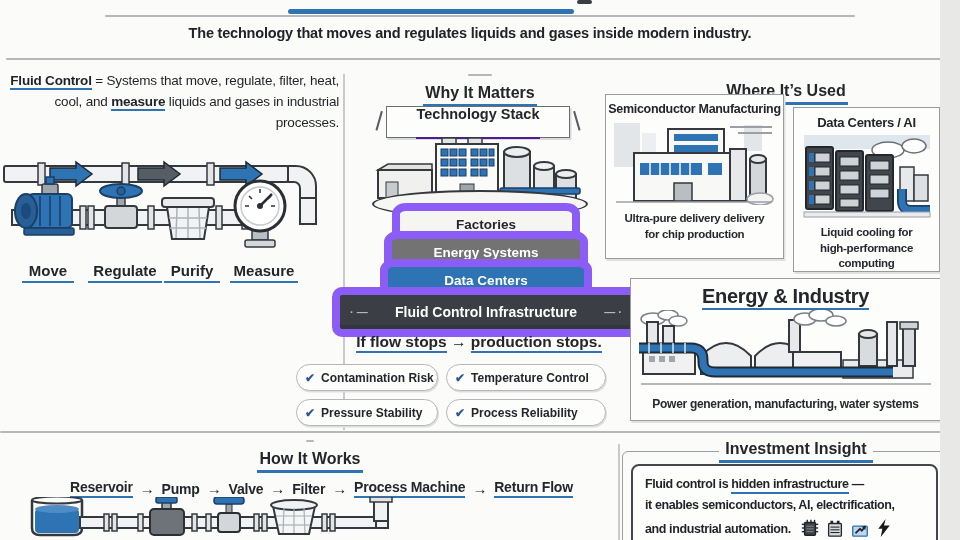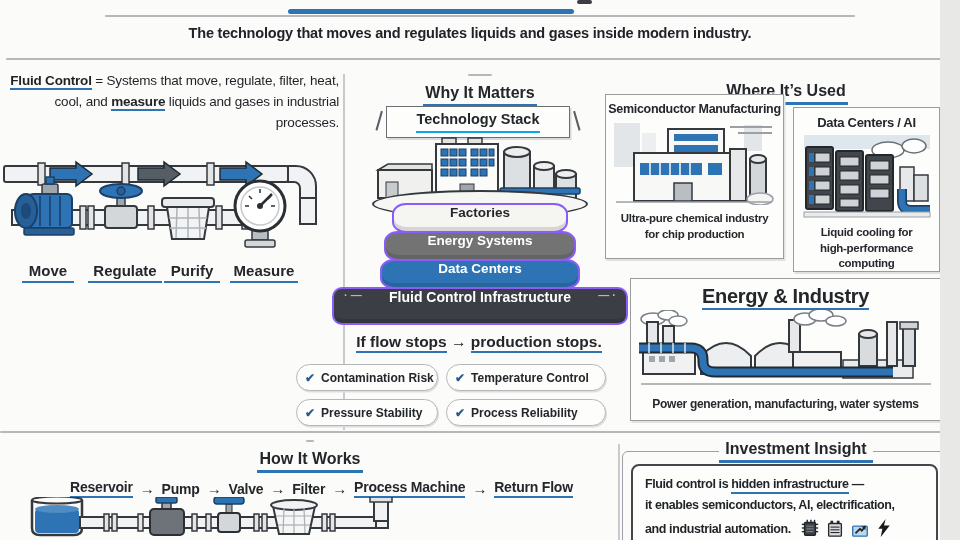--- a/index.html
+++ b/index.html
@@ -2,21 +2,21 @@
 <html><head>
 <meta charset="utf-8">
 <style>
   html,body{margin:0;padding:0;}
   body{font-family:"Liberation Sans",sans-serif;background:#e8e8e6;}
   .canvas{position:relative;width:940px;height:540px;background:#fbfbf9;overflow:hidden;color:#23262a;}
   .abs{position:absolute;}
   .hline{height:2px;background:#b5b7b9;border-radius:2px;}
   .vline{width:2px;background:#c9cac9;}
   .u-blue{border-bottom:2.5px solid #2e74b5;padding-bottom:1px;}
-  .u-dark{border-bottom:2px solid #0ea5e9;padding-bottom:4px;}
+  .u-dark{border-bottom:2px solid #4c1d95;padding-bottom:15px;}
   .heading{display:flex;align-items:center;gap:8px;flex-direction:column;}
   .heading .label{font-size:16px;font-weight:bold;white-space:nowrap;border-bottom:3px solid #2e74b5;padding:0 2px 2px;}
   .heading .hline{flex:1;}
   .heading .hline.fixed{flex:0 0 auto;}
 
   
   .title-underline{left:288px;top:9px;width:286px;height:5px;background:#2e74b5;border-radius:3px;}
   .title-smudge{left:577px;top:0;width:15px;height:4px;background:#3a3d42;border-radius:2px;}
   .rule-a{left:105px;top:15px;width:750px;}
   .subtitle{left:0;right:0;top:25px;text-align:center;font-size:14.5px;font-weight:bold;color:#202327;letter-spacing:-0.2px;}
@@ -29,21 +29,21 @@
   .definition .hl{font-weight:bold;border-bottom:2.5px solid #2e74b5;}
   .pipe-labels span{position:absolute;top:0;text-align:center;font-size:15px;font-weight:bold;border-bottom:2.5px solid #2e74b5;padding-bottom:2px;}
 
   
   .banner{left:386px;top:106px;width:182px;height:30px;background:#fdfdfc;border:1.5px solid #6a6f74;box-shadow:1.5px 2px 0 #d7d9da;display:flex;align-items:center;justify-content:center;}
   .banner::before,.banner::after{content:"";position:absolute;top:5px;width:9px;height:20px;border-left:2px solid #5a5e63;}
   .banner::before{left:-9px;transform:rotate(16deg);}
   .banner::after{right:-9px;transform:rotate(-16deg);border-left:none;border-right:2px solid #5a5e63;}
   .banner .label{font-size:14.5px;font-weight:bold;}
   .platform{left:372px;top:190px;width:212px;height:24px;background:#f6f6f3;border:2px solid #35393e;border-radius:50%;}
-  .layer{display:flex;align-items:flex-start;justify-content:center;border:2px solid #8b5cf6;font-weight:bold;font-size:13.5px;box-shadow:inset 0 -4px 0 rgba(0,0,0,.13);}
+  .layer{display:flex;align-items:center;justify-content:center;border:8px solid #8b5cf6;font-weight:bold;font-size:13.5px;box-shadow:inset 0 -4px 0 rgba(0,0,0,.13);}
   .layer1{left:392px;top:203px;width:172px;height:26px;background:#f5f5f2;color:#24272b;border-radius:14px/11px;}
   .layer2{left:384px;top:231px;width:188px;height:26px;background:#737373;color:#fff;border-radius:14px/11px;}
   .layer3{left:380px;top:259px;width:196px;height:26px;background:#2e74b5;color:#fff;border-radius:14px/11px;}
   .layer4{left:332px;top:287px;width:292px;height:34px;background:#3b3f45;color:#fff;border-radius:10px;font-size:14px;}
   .layer4::before{content:"· —";position:absolute;left:10px;color:#b9bec2;font-size:11px;}
   .layer4::after{content:"— ·";position:absolute;right:10px;color:#b9bec2;font-size:11px;}
   .tagline{left:336px;top:333px;width:286px;text-align:center;font-size:15.5px;font-weight:bold;white-space:nowrap;}
   .badges{left:296px;top:364px;display:grid;grid-template-columns:142px 160px;gap:8px 8px;}
   .badge{height:25px;background:#fdfdfc;border:1.5px solid #b4b7ba;border-radius:14px;display:flex;align-items:center;padding:0 8px;font-size:12px;font-weight:bold;box-shadow:1px 1.5px 0 #dcdedf;white-space:nowrap;}
   .badge .check{color:#27588f;margin-right:6px;font-size:12px;}
@@ -287,21 +287,21 @@
       </g>
       <rect x="62" y="64" width="18" height="18" fill="#b9bec2" stroke="#35393e" stroke-width="1.5"></rect>
       <rect x="96" y="44" width="14" height="12" fill="#2e74b5"></rect>
       <rect x="118" y="30" width="16" height="52" fill="#e6e8ea" stroke="#35393e" stroke-width="2"></rect>
       <rect x="138" y="40" width="16" height="42" fill="#d4d7da" stroke="#35393e" stroke-width="2"></rect>
       <ellipse cx="146" cy="40" rx="8" ry="4" fill="#e6e8ea" stroke="#35393e" stroke-width="2"></ellipse>
       <ellipse cx="148" cy="80" rx="13" ry="6" fill="#f4f5f3" stroke="#9aa0a5" stroke-width="1.5"></ellipse>
       <line x1="4" y1="83" x2="160" y2="83" stroke="#9aa0a5" stroke-width="1.5"></line>
     </svg>
     <div class="caption" style="margin-top:6px;">
-      <div>Ultra-pure chemical industry</div>
+      <div>Ultra-pure delivery delivery</div>
       <div>for chip production</div>
     </div>
   </div>
 
   <div class="abs card cardB">
     <div class="ctitle" style="font-size:13px;">Data Centers / AI</div>
     <svg width="130" height="86" viewBox="0 0 130 86" style="display:block;margin:3px auto 0;">
       <rect x="2" y="2" width="126" height="14" fill="#dfe7ee"></rect>
       <ellipse cx="86" cy="17" rx="16" ry="8" fill="#ffffff" stroke="#6a7076" stroke-width="1.5"></ellipse>
       <ellipse cx="112" cy="13" rx="12" ry="7" fill="#ffffff" stroke="#6a7076" stroke-width="1.5"></ellipse>

